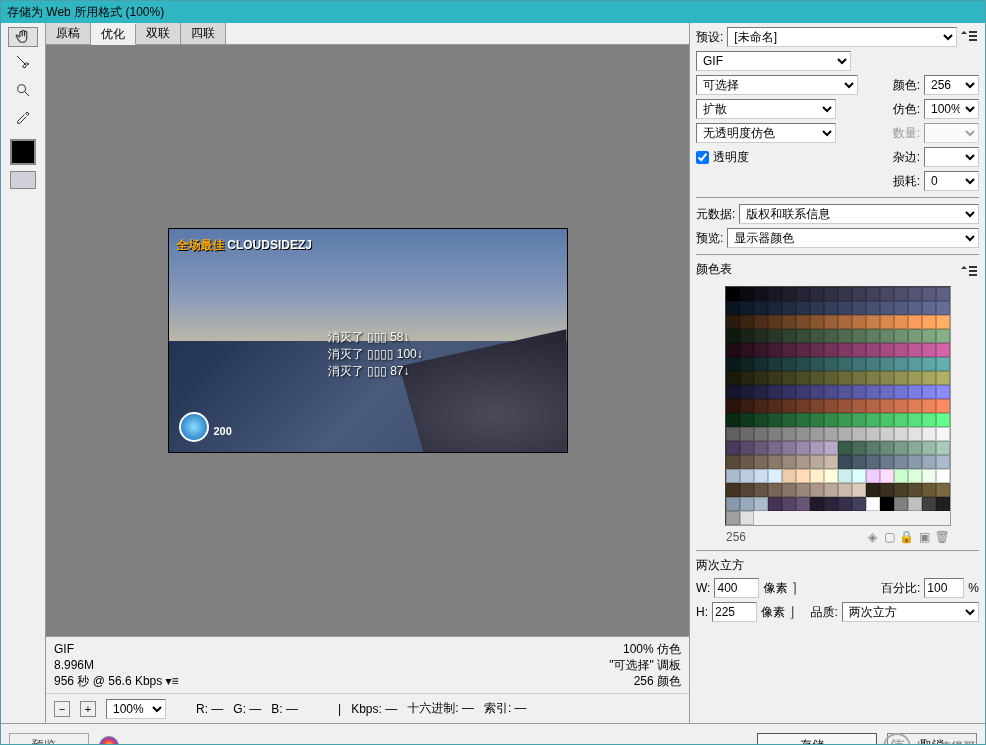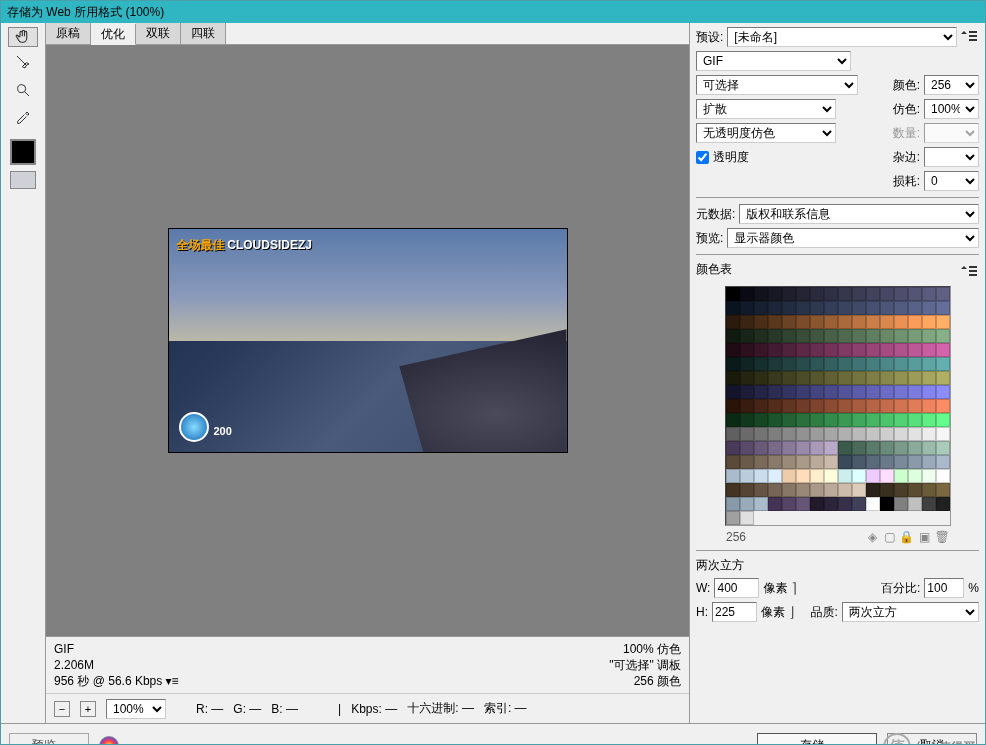--- a/index.html
+++ b/index.html
@@ -87,28 +87,33 @@
       <div class="tab">原稿</div>
       <div class="tab active">优化</div>
       <div class="tab">双联</div>
       <div class="tab">四联</div>
     </div>
     <div class="canvas-area">
       <div class="preview-img">
         <div class="ov-sky"></div>
         <div class="ov-gun"></div>
         <div class="ov-txt"><span>全场最佳</span> <span class="ov-name">CLOUDSIDEZJ</span></div>
+        <div class="ov-kill">
+          <div>消灭了 ▯▯▯ 58↓</div>
+          <div>消灭了 ▯▯▯▯ 100↓</div>
+          <div>消灭了 ▯▯▯ 87↓</div>
+        </div>
         <div class="ov-av"></div>
         <div class="ov-hp">200</div>
       </div>
     </div>
     <div class="info-bar">
       <div class="info-left">
         <div>GIF</div>
-        <div>2.206M</div>
+        <div>8.996M</div>
         <div><span>956 秒 @ 56.6 Kbps</span> <span class="menu-btn">▾≡</span></div>
       </div>
       <div class="info-right">
         <div>100% 仿色</div>
         <div>"可选择" 调板</div>
         <div>256 颜色</div>
       </div>
     </div>
     <div class="bottom" style="border-top:1px solid #ccc; height:30px;">
       <span class="zoom-btn">−</span>

